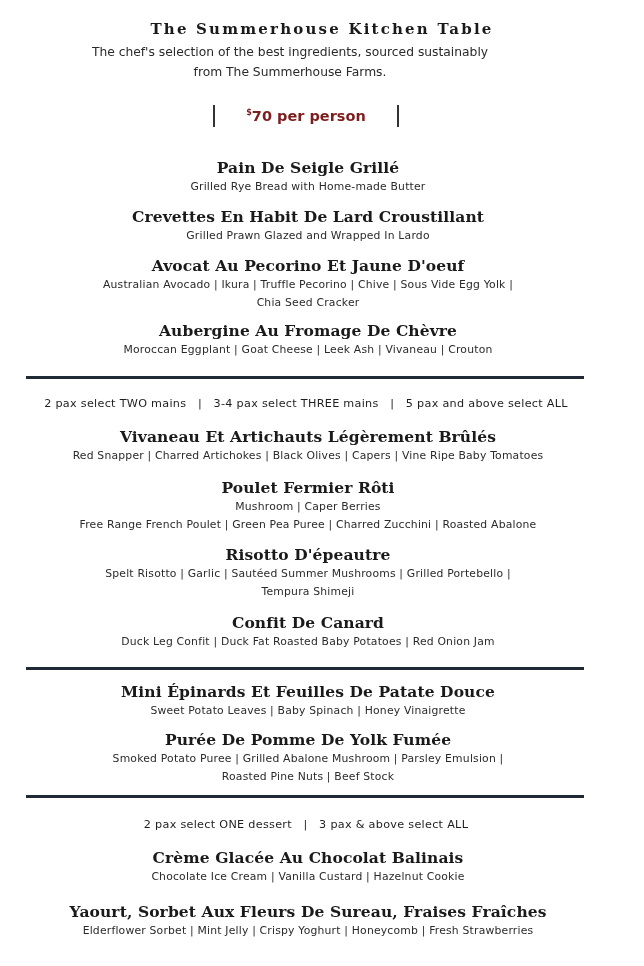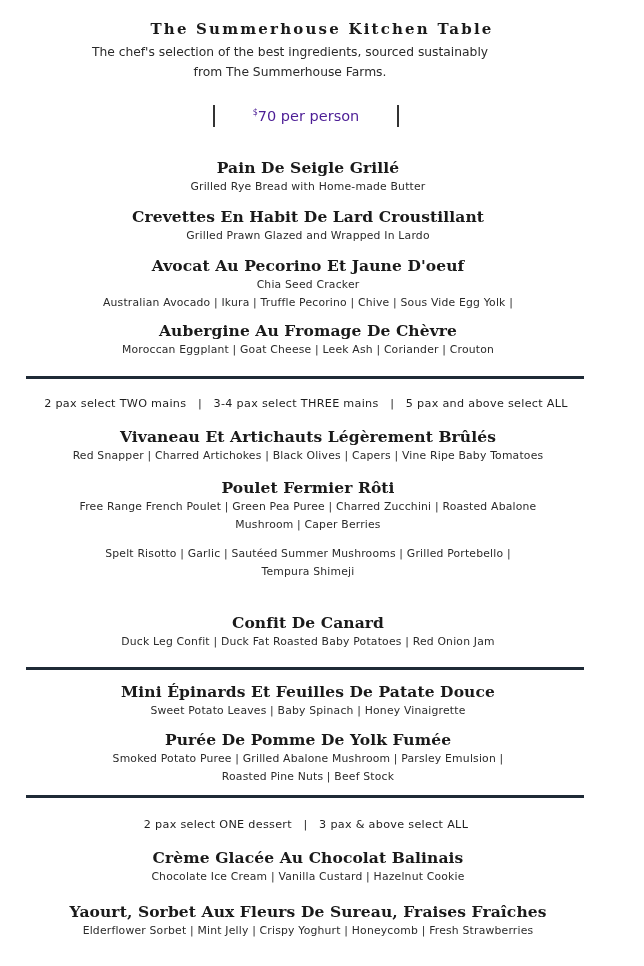--- a/index.html
+++ b/index.html
@@ -20,21 +20,21 @@
     text-align: center; font-size: 12.3px; line-height: 20px; color: #2a2a2a;
   }
   .price-row {
     position: absolute; top: 105px; left: 213px; width: 188px; height: 22px;
   }
   .price-bar { position: absolute; top: 0; width: 1.5px; height: 22px; background: #333; }
   .price-bar.left { left: 0; }
   .price-bar.right { left: 184px; }
   .price {
     position: absolute; top: 3px; left: 0; width: 186px; text-align: center;
-    font-size: 14.5px; font-weight: normal; color: #4c1d95;
+    font-size: 14.5px; font-weight: bold; color: #7f1d1d;
   }
   .price sup { font-size: 8px; vertical-align: 6px; }
 
   .dish { position: absolute; left: 0; width: 616px; text-align: center; }
   .dish-name {
     font-family: "DejaVu Serif", serif; font-weight: bold;
     font-size: 15.5px; line-height: 20px; color: #1a1a1a; letter-spacing: 0.1px;
   }
   .dish-desc {
     font-size: 10.8px; line-height: 18px; color: #2a2a2a; letter-spacing: 0.2px;
@@ -66,42 +66,43 @@
 <div class="dish" style="top:158px">
   <div class="dish-name">Pain De Seigle Grillé</div>
   <div class="dish-desc">Grilled Rye Bread with Home-made Butter</div>
 </div>
 <div class="dish" style="top:207px">
   <div class="dish-name">Crevettes En Habit De Lard Croustillant</div>
   <div class="dish-desc">Grilled Prawn Glazed and Wrapped In Lardo</div>
 </div>
 <div class="dish" style="top:256px">
   <div class="dish-name">Avocat Au Pecorino Et Jaune D'oeuf</div>
+  <div class="dish-desc">Australian Avocado | Ikura | Truffle Pecorino | Chive | Sous Vide Egg Yolk |</div>
   <div class="dish-desc">Chia Seed Cracker</div>
-  <div class="dish-desc">Australian Avocado | Ikura | Truffle Pecorino | Chive | Sous Vide Egg Yolk |</div>
 </div>
 <div class="dish" style="top:321px">
   <div class="dish-name">Aubergine Au Fromage De Chèvre</div>
-  <div class="dish-desc">Moroccan Eggplant | Goat Cheese | Leek Ash | Coriander | Crouton</div>
+  <div class="dish-desc">Moroccan Eggplant | Goat Cheese | Leek Ash | Vivaneau | Crouton</div>
 </div>
 
 <div class="divider" style="top:376px"></div>
 
 <div class="rule" style="top:397px">2 pax select TWO mains   |   3-4 pax select THREE mains   |   5 pax and above select ALL</div>
 
 <div class="dish" style="top:427px">
   <div class="dish-name">Vivaneau Et Artichauts Légèrement Brûlés</div>
   <div class="dish-desc">Red Snapper | Charred Artichokes | Black Olives | Capers | Vine Ripe Baby Tomatoes</div>
 </div>
 <div class="dish" style="top:478px">
   <div class="dish-name">Poulet Fermier Rôti</div>
+  <div class="dish-desc">Mushroom | Caper Berries</div>
   <div class="dish-desc">Free Range French Poulet | Green Pea Puree | Charred Zucchini | Roasted Abalone</div>
-  <div class="dish-desc">Mushroom | Caper Berries</div>
 </div>
 <div class="dish" style="top:545px">
+  <div class="dish-name">Risotto D'épeautre</div>
   <div class="dish-desc">Spelt Risotto | Garlic | Sautéed Summer Mushrooms | Grilled Portebello |</div>
   <div class="dish-desc">Tempura Shimeji</div>
 </div>
 <div class="dish" style="top:613px">
   <div class="dish-name">Confit De Canard</div>
   <div class="dish-desc">Duck Leg Confit | Duck Fat Roasted Baby Potatoes | Red Onion Jam</div>
 </div>
 
 <div class="divider" style="top:667px"></div>
 

